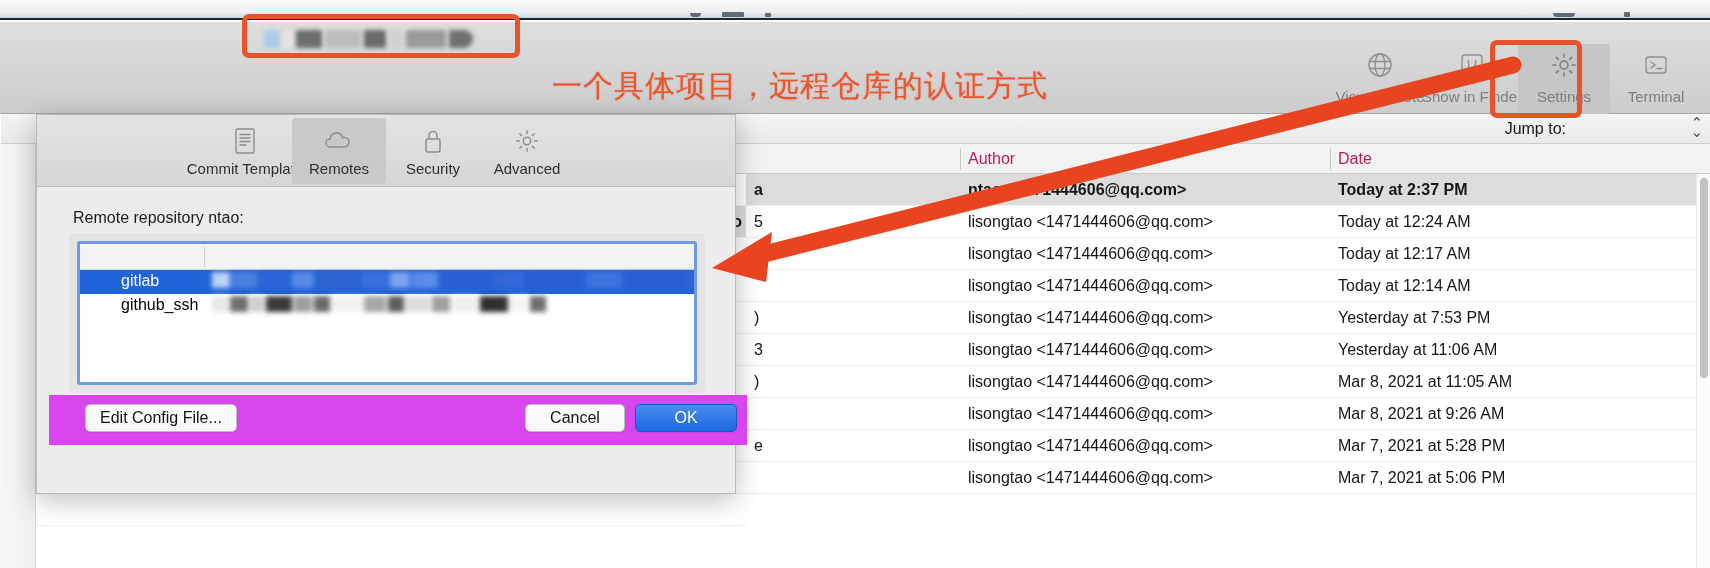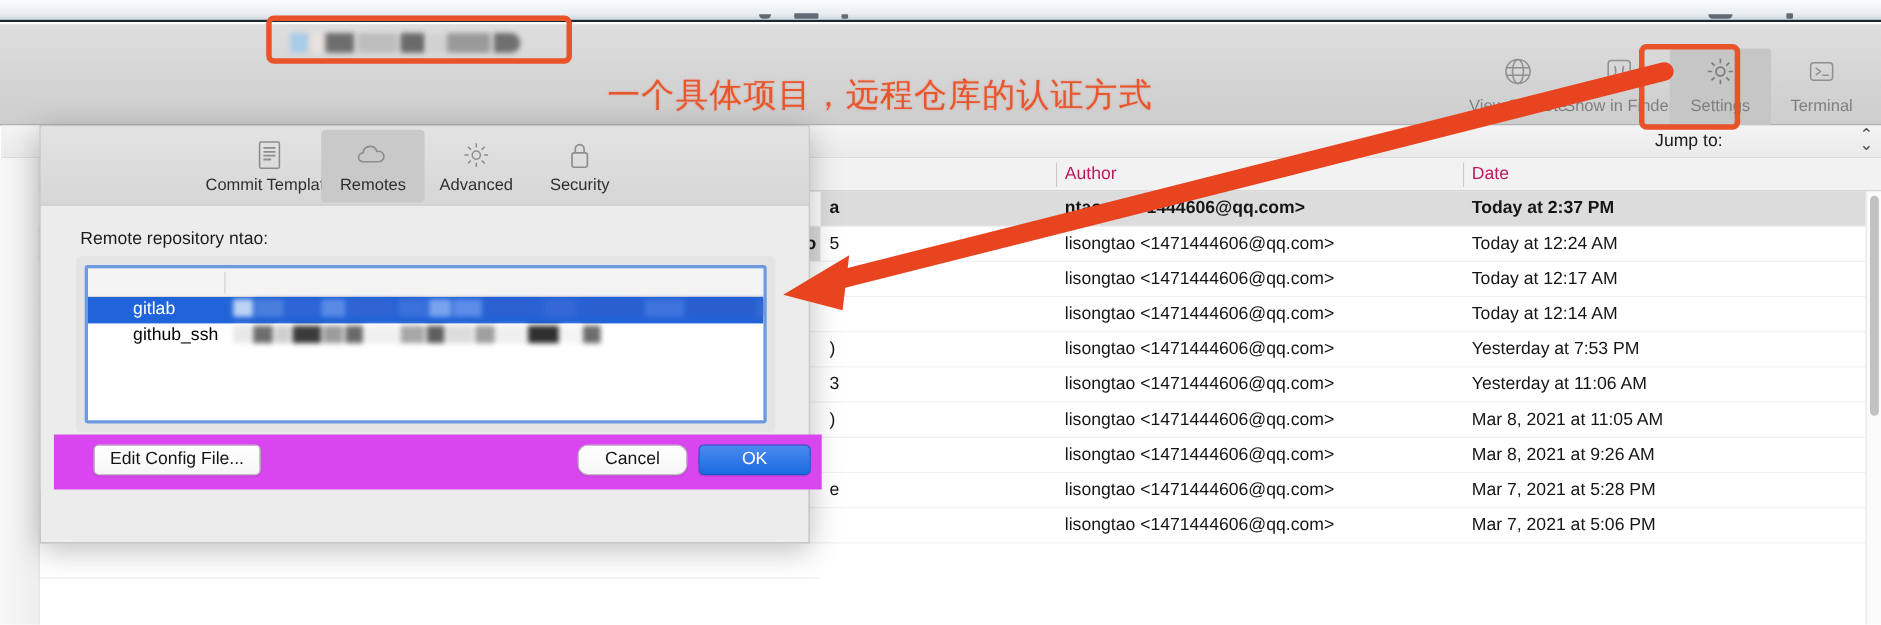--- a/index.html
+++ b/index.html
@@ -188,21 +188,21 @@
     border: 1px solid #bdbdbd; border-radius: 5px;
     font-size: 16px; color: #141414;
     display: flex; align-items: center; justify-content: center;
     box-shadow: 0 1px 1px rgba(0,0,0,.07);
   }
   .dlg-footer {
     position: absolute; left: 12px; bottom: 0; width: 100%; height: 50px;
     background: #d946ef;
   }
   .btn-edit-config { position: absolute; left: 36px; top: 9px; }
-  .btn-cancel { position: absolute; right: 122px; top: 9px; min-width: 100px; border-radius: 10px; }
+  .btn-cancel { position: absolute; right: 122px; top: 9px; min-width: 100px; }
   .btn-ok {
     position: absolute; right: 10px; top: 9px; min-width: 102px;
     background: linear-gradient(#4a8bf0,#1a6ae0);
     border: 1px solid #1558c2; color: #fff;
   }
 
   
   .arrow-svg { position: absolute; left: 0; top: 0; width: 1710px; height: 568px; pointer-events: none; }
 </style>
 </head>
@@ -404,36 +404,36 @@
         <span class="dicon">
           <svg width="30" height="26" viewBox="0 0 30 26" fill="none" stroke="#8d8d8e" stroke-width="1.5">
             <path d="M6 19c-2.2 0-4-1.8-4-4s1.8-4 4-4c.2-3.4 3-6 6.4-6 3 0 5.6 2 6.3 4.8.5-.2 1-.3 1.6-.3 2.6 0 4.7 2.1 4.7 4.7S22.9 19 20.3 19H6z" stroke-linejoin="round"></path>
           </svg>
         </span>
         <span class="dlabel">Remotes</span>
       </div>
 
       <div class="dlg-tab">
         <span class="dicon">
+          <svg width="24" height="28" viewBox="0 0 24 28" fill="none" stroke="#8d8d8e" stroke-width="1.5">
+            <rect x="5" y="12" width="14" height="13" rx="2"></rect>
+            <path d="M8 12V8.5a4 4 0 0 1 8 0V12"></path>
+          </svg>
+        </span>
+        <span class="dlabel">Security</span>
+      </div>
+
+      <div class="dlg-tab">
+        <span class="dicon">
           <svg width="28" height="28" viewBox="0 0 30 30" fill="none" stroke="#8d8d8e" stroke-width="1.5">
             <circle cx="15" cy="15" r="4"></circle>
             <path d="M15 3.5v4M15 22.5v4M3.5 15h4M22.5 15h4M6.9 6.9l2.8 2.8M20.3 20.3l2.8 2.8M23.1 6.9l-2.8 2.8M9.7 20.3l-2.8 2.8"></path>
           </svg>
         </span>
         <span class="dlabel">Advanced</span>
-      </div>
-
-      <div class="dlg-tab">
-        <span class="dicon">
-          <svg width="24" height="28" viewBox="0 0 24 28" fill="none" stroke="#8d8d8e" stroke-width="1.5">
-            <rect x="5" y="12" width="14" height="13" rx="2"></rect>
-            <path d="M8 12V8.5a4 4 0 0 1 8 0V12"></path>
-          </svg>
-        </span>
-        <span class="dlabel">Security</span>
       </div>
 
     </div>
 
     <div class="dlg-body">
 
       <span class="field-label">Remote repository ntao:</span>
 
       <div class="list-wrap">
         <div class="table-box">

